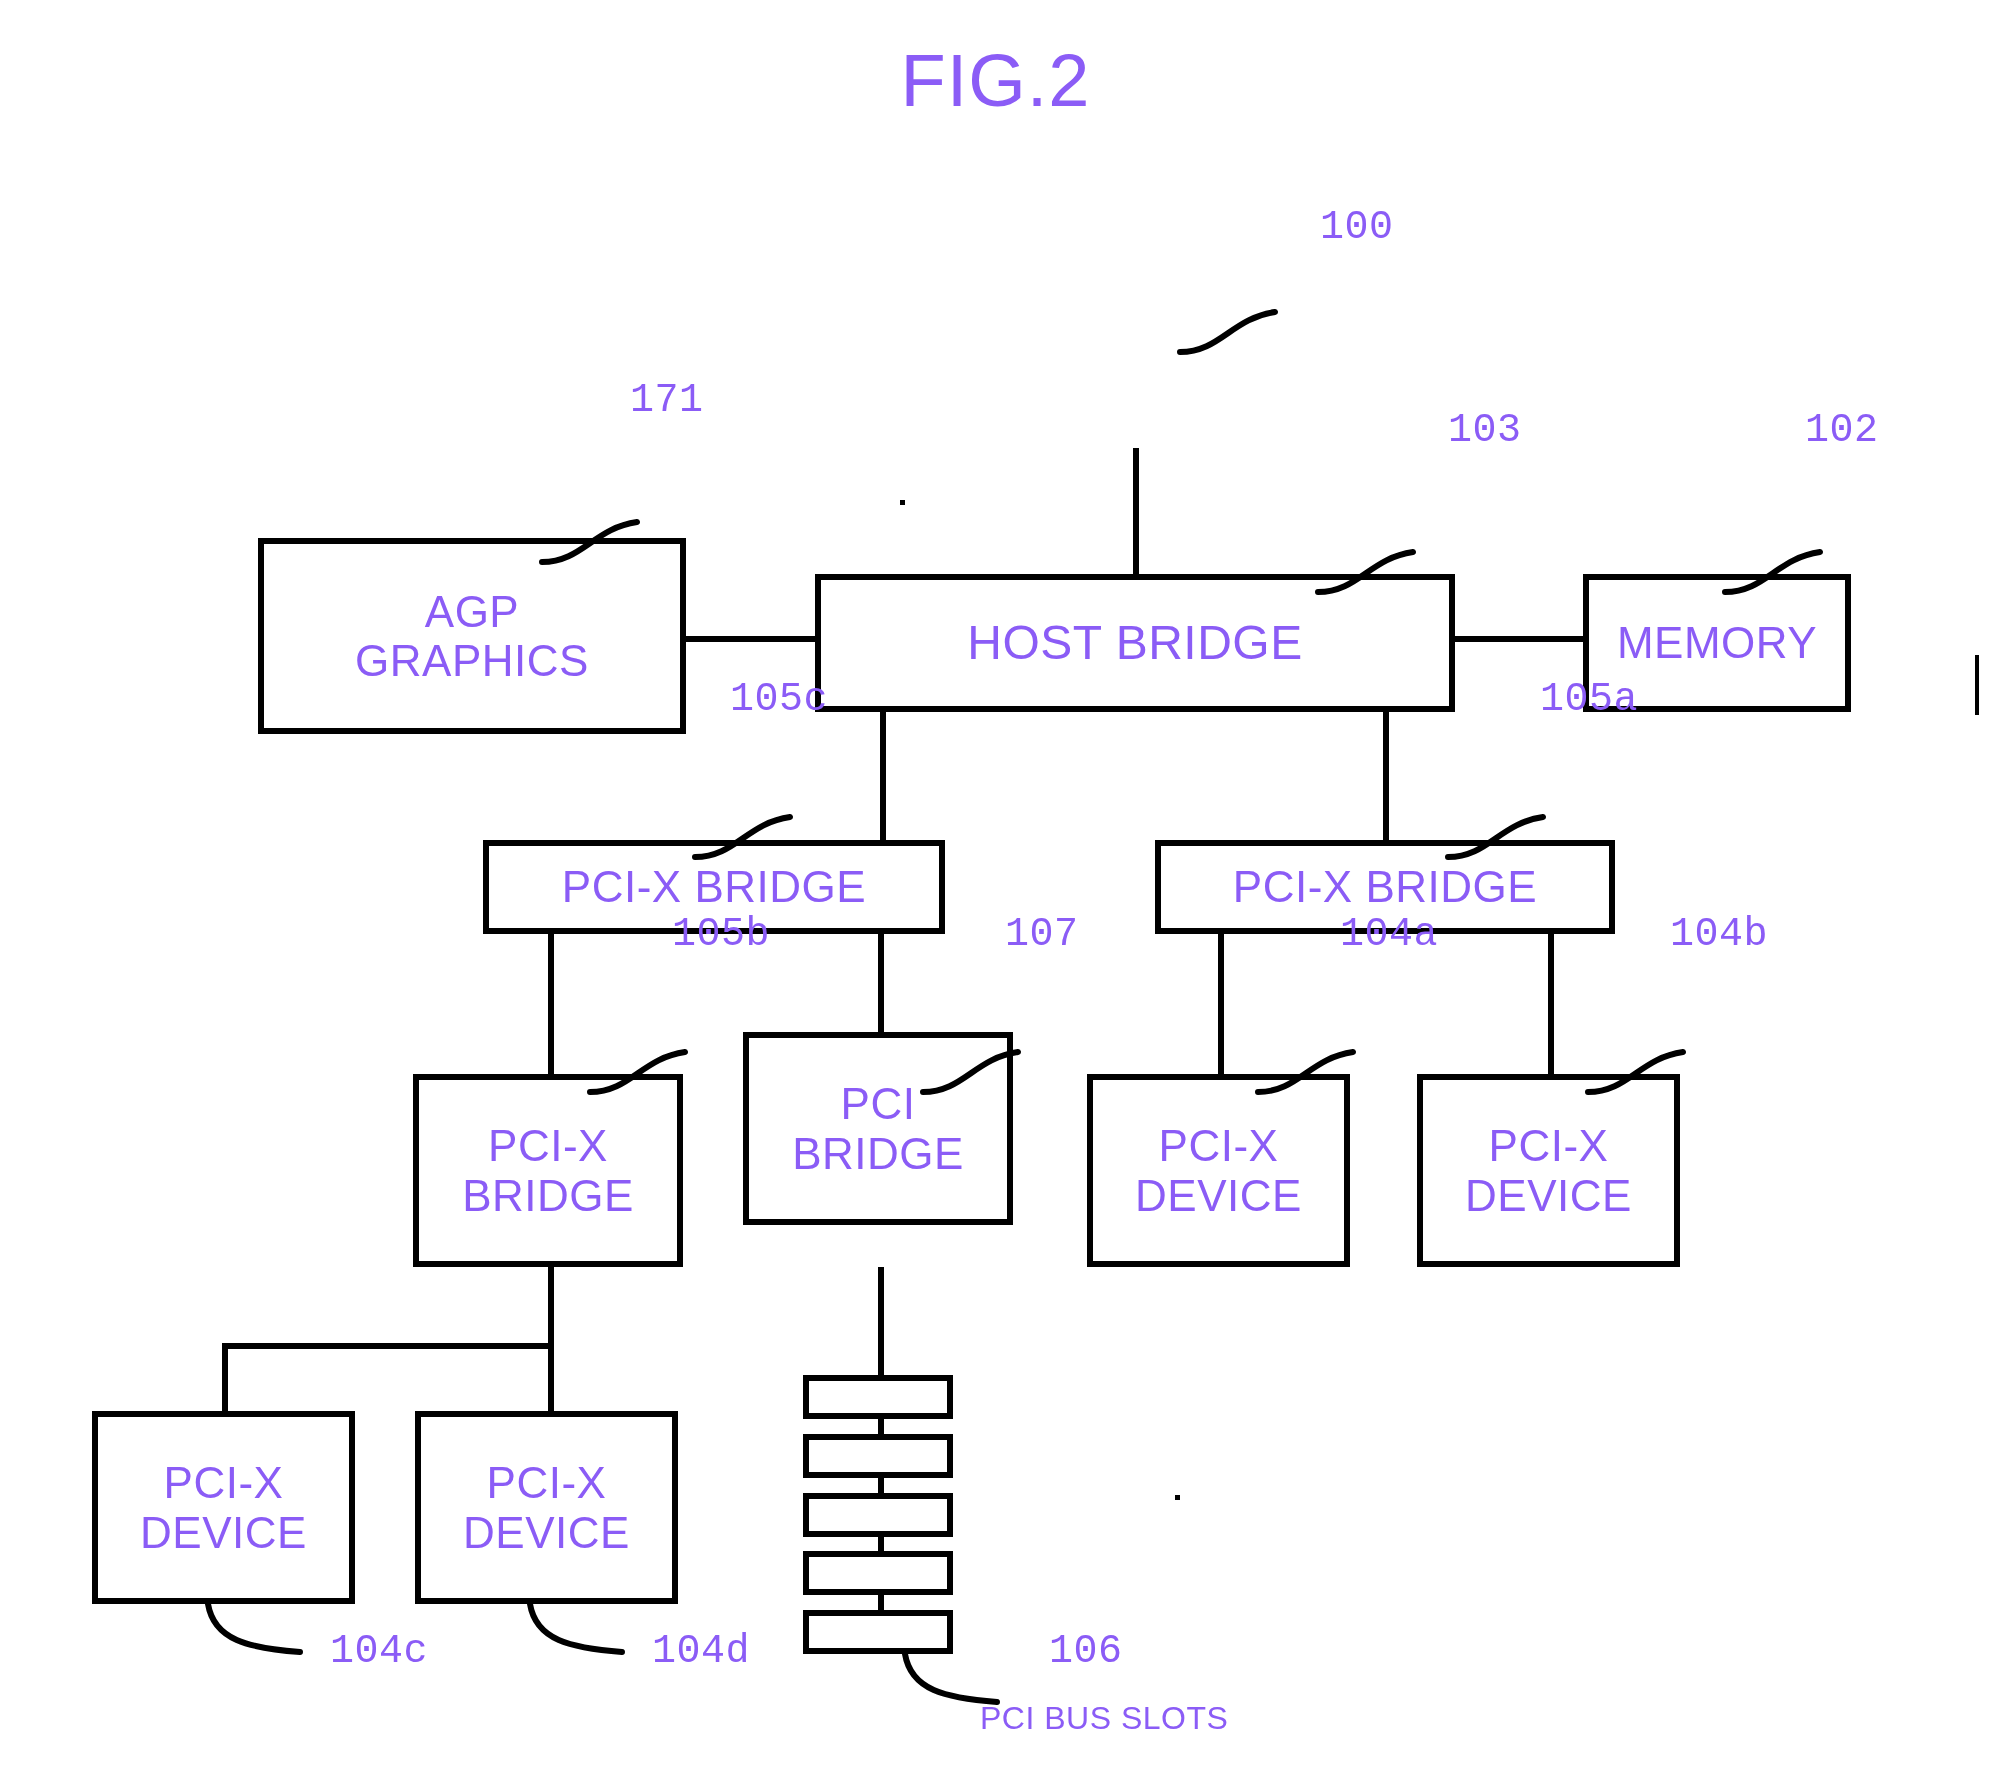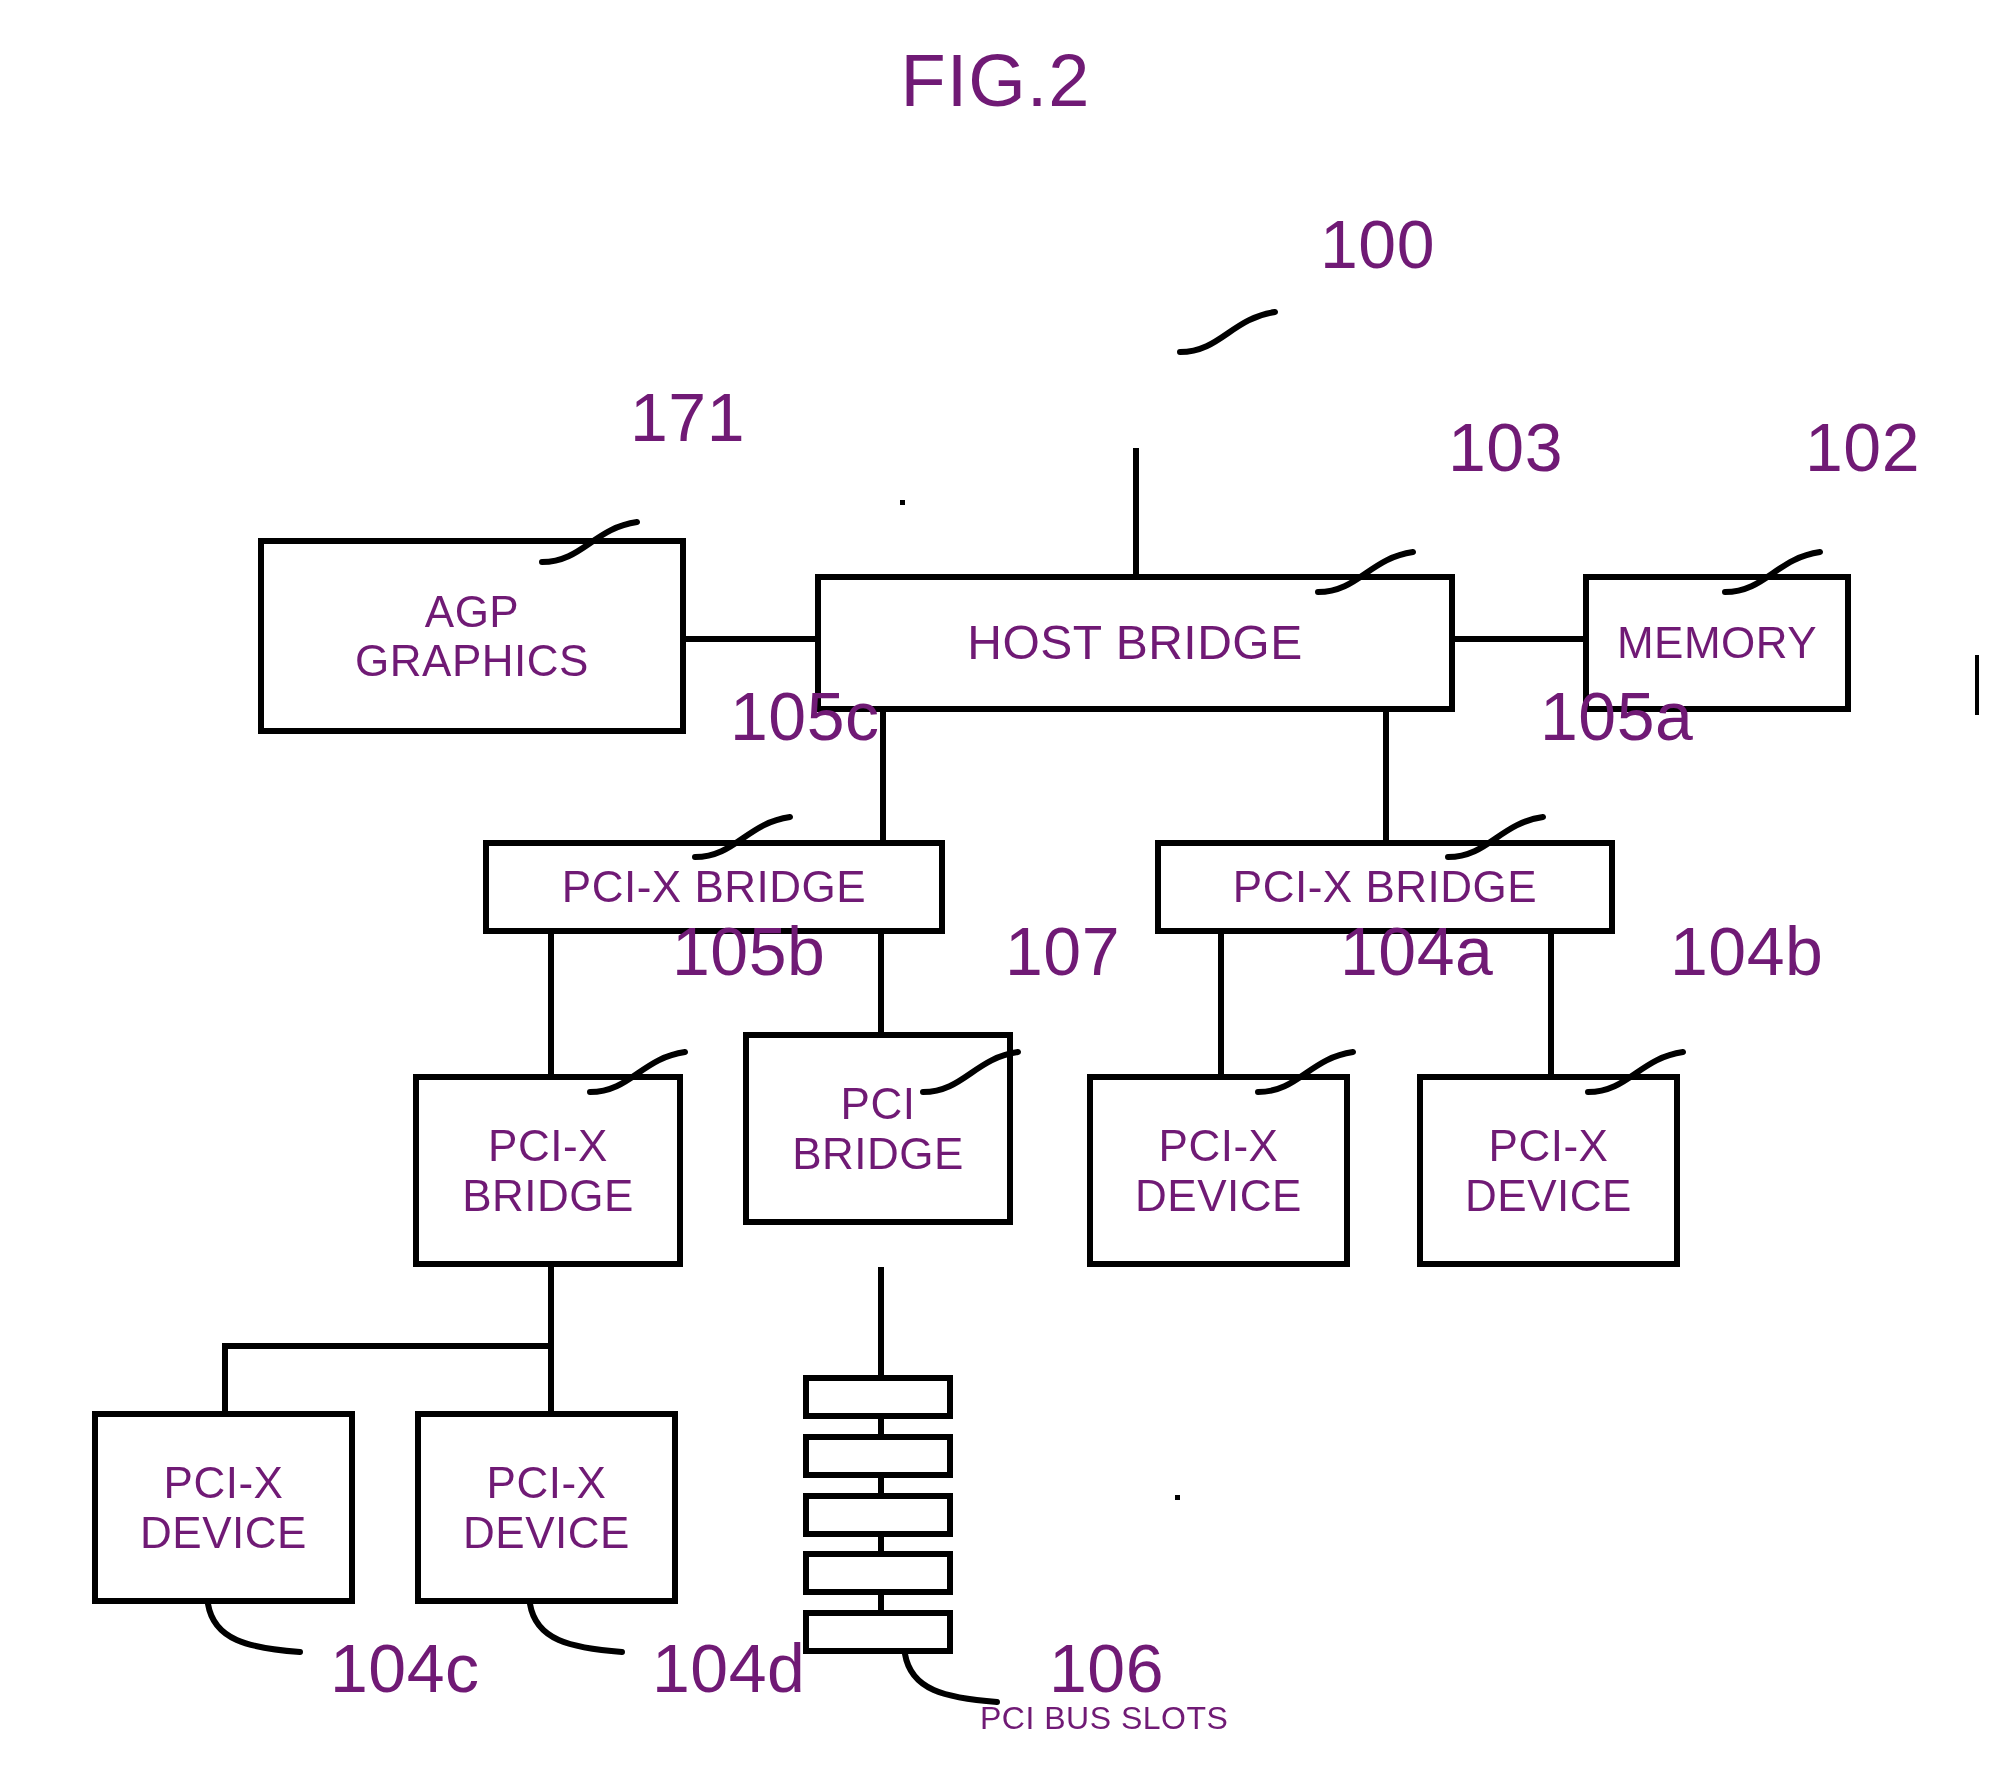--- a/index.html
+++ b/index.html
@@ -7,21 +7,21 @@
     margin: 0;
     padding: 0;
     background: #ffffff;
   }
   #fig-root {
     position: relative;
     width: 1991px;
     height: 1769px;
     background: #ffffff;
     font-family: "Liberation Sans", "DejaVu Sans", sans-serif;
-    color: #701a75;
+    color: #8b5cf6;
     overflow: hidden;
   }
   
   #fig-title {
     position: absolute;
     left: 0;
     top: 38px;
     width: 1991px;
     text-align: center;
     font-size: 74px;
@@ -60,24 +60,25 @@
   .wire {
     position: absolute;
     background: #000000;
     z-index: 2;
   }
   .wire.v { width: 6px; }
   .wire.h { height: 6px; }
   
   .ref {
     position: absolute;
-    font-size: 68px;
+    font-size: 40px;
     letter-spacing: 0.5px;
     white-space: nowrap;
     z-index: 8;
+    font-family: Liberation Mono, monospace;
   }
   .leader {
     position: absolute;
     z-index: 7;
     overflow: visible;
   }
   .leader path {
     fill: none;
     stroke: #000000;
     stroke-width: 6;

